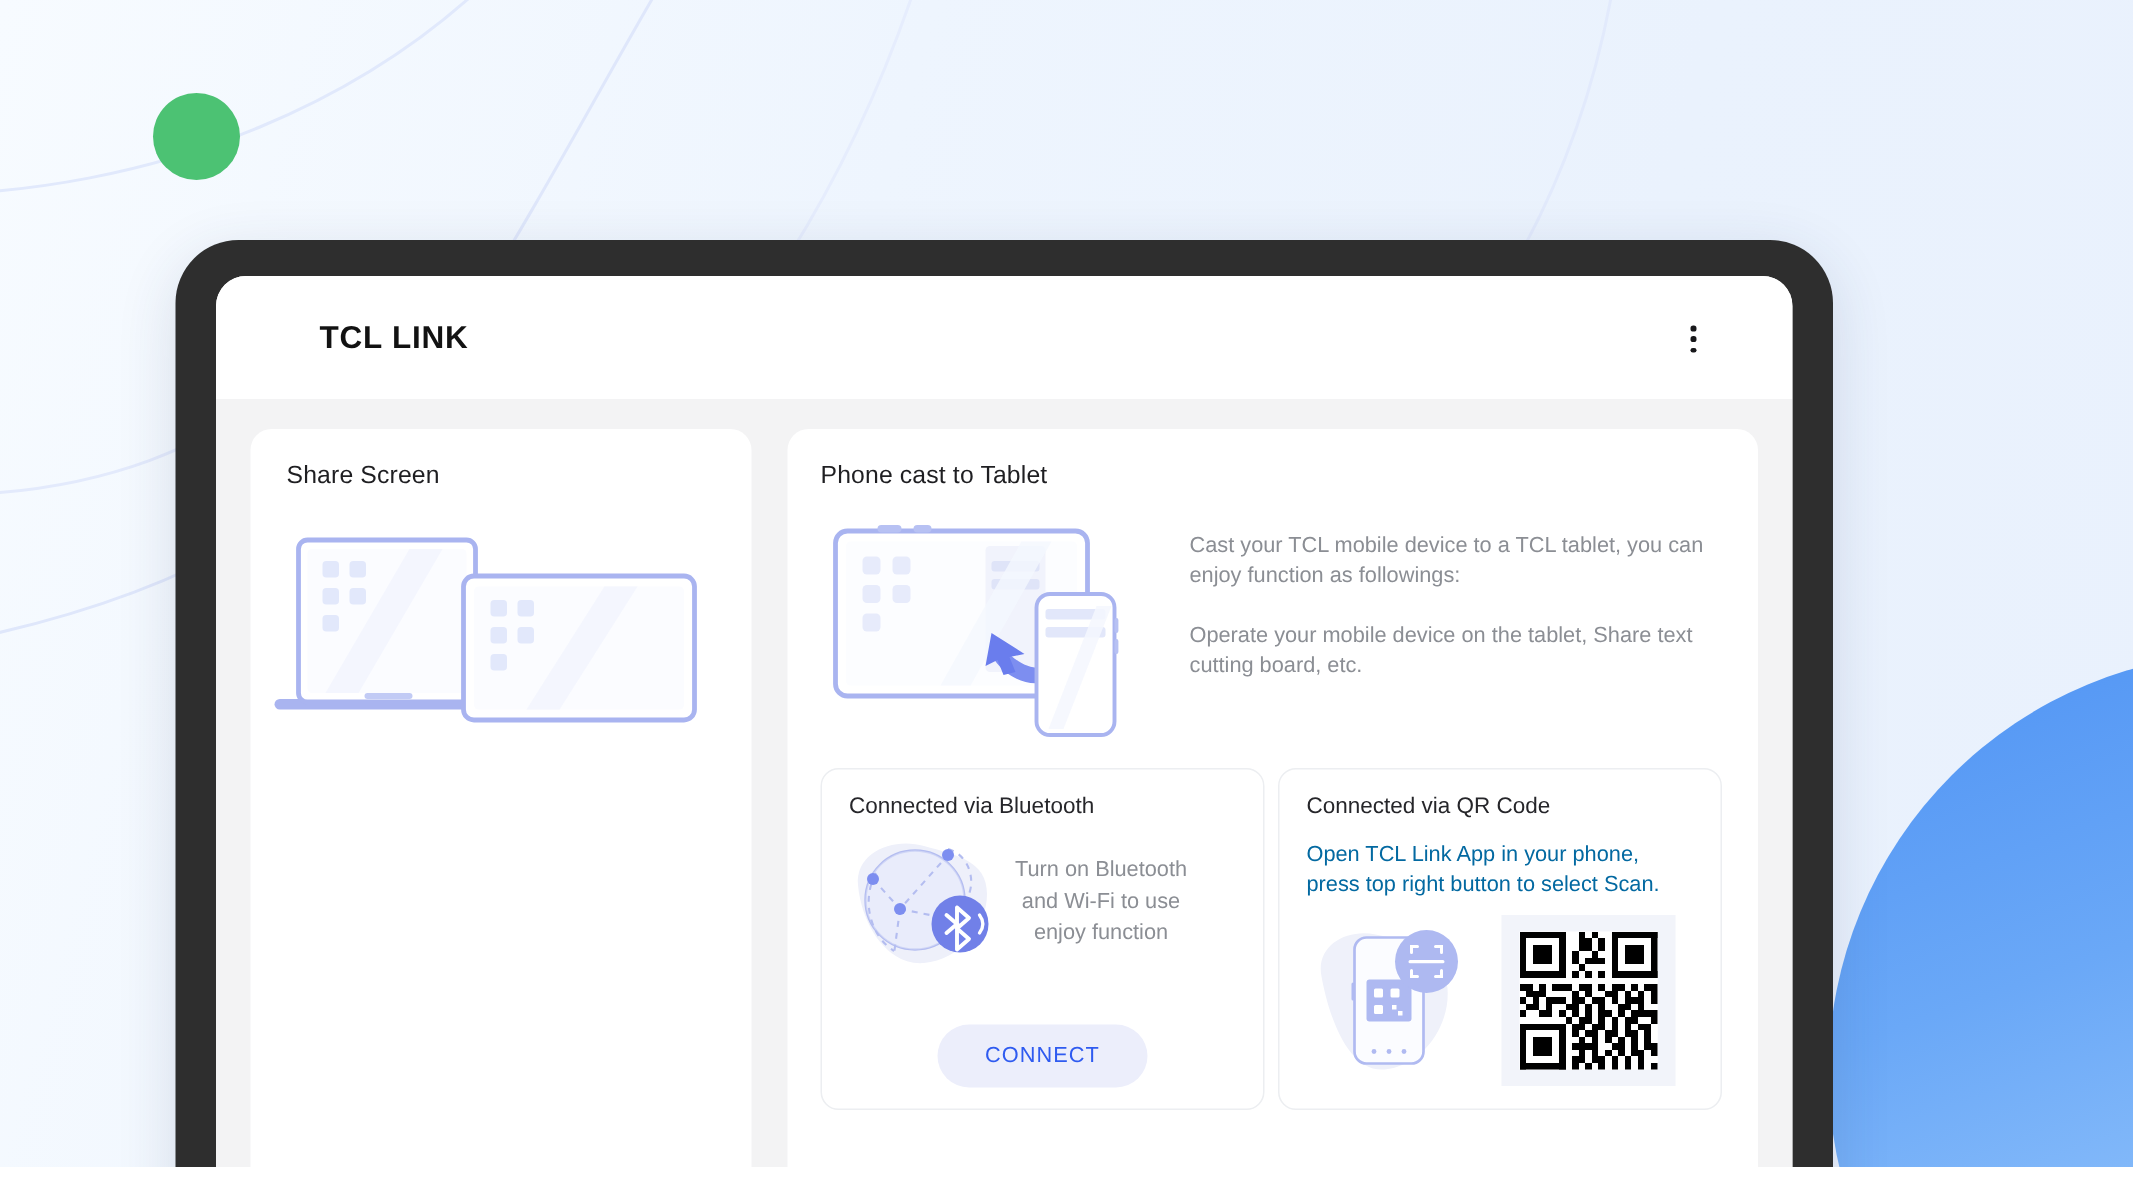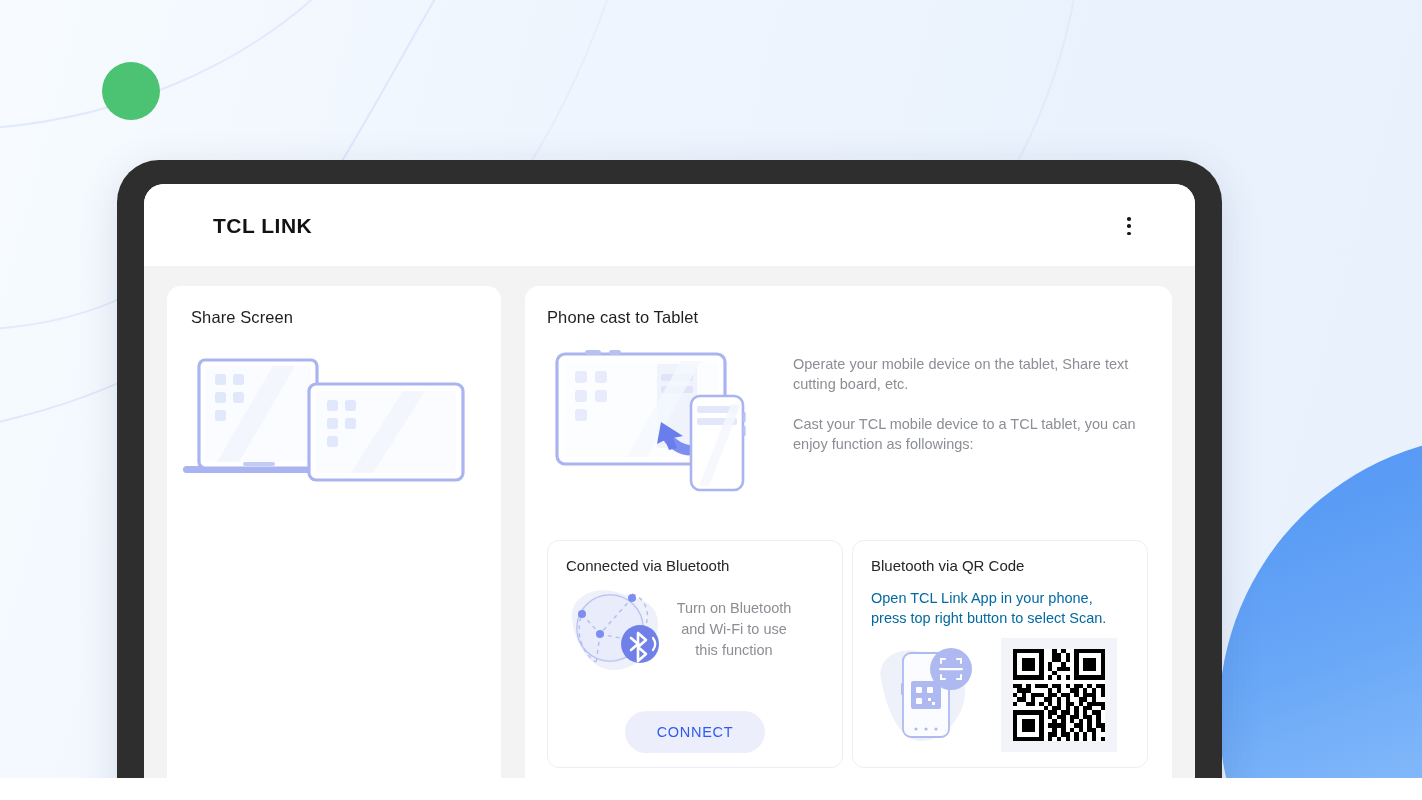--- a/index.html
+++ b/index.html
@@ -116,21 +116,21 @@
   }
   .pc-p + .pc-p { margin-top: 20px; }
 
   .subcards {
     position: absolute; left: 22px; right: 24px; top: 226px;
     display: flex; gap: 9px;
   }
   .subcard {
     flex: 1; background: #fff; border: 1px solid #eceef1;
     border-radius: 12px; padding: 16px 18px 14px 18px;
-    position: relative; height: 228px; margin-top: 28px;
+    position: relative; height: 228px;
   }
   .subcard-title { font-size: 15px; color: #26262a; }
   .bt-body { display: flex; align-items: flex-start; margin-top: 6px; }
   .bt-illus { width: 108px; height: 100px; flex: none; margin-left: -6px; }
   .bt-copy {
     font-size: 14.5px; line-height: 21px; color: #8b8e94;
     text-align: center; width: 120px; margin-top: 18px; margin-left: 6px;
   }
   .btn-wrap-sub {
     position: absolute; left: 0; right: 0; bottom: 14px;
@@ -242,22 +242,22 @@
 
             <rect x="140" y="52" width="52" height="94" rx="9" fill="#ffffff" stroke="#a9b4f0" stroke-width="2.6"></rect>
             <rect x="146" y="62" width="40" height="7" rx="2" fill="#e2e7fa"></rect>
             <rect x="146" y="74" width="40" height="7" rx="2" fill="#e2e7fa"></rect>
             <path d="M180 60 L190 60 L158 142 L148 142 Z" fill="#f5f7fe" opacity="0.85"></path>
             <rect x="192" y="68" width="2.6" height="10" rx="1.3" fill="#b7c1f3"></rect>
             <rect x="192" y="82" width="2.6" height="10" rx="1.3" fill="#b7c1f3"></rect>
           </svg>
 
           <div class="pc-text">
+            <div class="pc-p">Cast your TCL mobile device to a TCL tablet, you can enjoy function as followings:</div>
             <div class="pc-p">Operate your mobile device on the tablet, Share text cutting board, etc.</div>
-            <div class="pc-p">Cast your TCL mobile device to a TCL tablet, you can enjoy function as followings:</div>
           </div>
 
           <div class="subcards">
 
             <div class="subcard">
               <div class="subcard-title">Connected via Bluetooth</div>
               <div class="bt-body">
                 <svg class="bt-illus" viewBox="0 0 108 100">
                   <path d="M12 38 C10 16 36 6 56 12 C78 18 98 22 98 44 C98 66 80 88 56 90 C30 92 14 62 12 38 Z" fill="#eef0fa"></path>
                   <circle cx="50" cy="48" r="33" fill="none" stroke="#b4bdf0" stroke-width="1.6"></circle>
@@ -268,29 +268,29 @@
                   <path d="M40 54 L36 84" fill="none" stroke="#b4bdf0" stroke-width="1.4" stroke-dasharray="4 4"></path>
                   <path d="M40 54 L80 62" fill="none" stroke="#b4bdf0" stroke-width="1.4" stroke-dasharray="4 4"></path>
                   <circle cx="22" cy="34" r="4" fill="#7d8ef0"></circle>
                   <circle cx="40" cy="54" r="4" fill="#7d8ef0"></circle>
                   <circle cx="72" cy="18" r="4" fill="#7d8ef0"></circle>
                   <circle cx="80" cy="64" r="19" fill="#7180e8"></circle>
                   <path d="M78 53 L86 60 L78 67 L78 53 M78 67 L86 74 L78 81 L78 67" fill="none" stroke="#ffffff" stroke-width="2.6" stroke-linejoin="round" stroke-linecap="round"></path>
                   <path d="M71 58 L78 64 L71 70" fill="none" stroke="#ffffff" stroke-width="2.6" stroke-linecap="round"></path>
                   <path d="M93 58 C96 62 96 66 93 70" fill="none" stroke="#ffffff" stroke-width="2.2" stroke-linecap="round"></path>
                 </svg>
-                <div class="bt-copy">Turn on Bluetooth and Wi-Fi to use this function</div>
+                <div class="bt-copy">Turn on Bluetooth and Wi-Fi to use enjoy function</div>
               </div>
               <div class="btn-wrap-sub">
                 <button class="pill-btn btn-connect">CONNECT</button>
               </div>
             </div>
 
             <div class="subcard">
-              <div class="subcard-title">Bluetooth via QR Code</div>
+              <div class="subcard-title">Connected via QR Code</div>
               <div class="qr-copy">Open TCL Link App in your phone, press top right button to select Scan.</div>
               <div class="qr-row">
 
                 <svg class="qr-phone" viewBox="0 0 112 112">
                   <path d="M10 40 C6 20 26 8 46 12 C68 16 92 24 94 48 C96 74 76 100 52 102 C26 104 14 62 10 40 Z" fill="#eff1fa"></path>
                   <rect x="32" y="14" width="46" height="84" rx="8" fill="#fbfcff" stroke="#b0baf1" stroke-width="1.8"></rect>
                   <rect x="40" y="42" width="30" height="28" rx="2" fill="#aeb9f1"></rect>
                   <rect x="45" y="48" width="6" height="6" rx="1" fill="#ffffff"></rect>
                   <rect x="56" y="48" width="6" height="6" rx="1" fill="#ffffff"></rect>
                   <rect x="45" y="59" width="6" height="6" rx="1" fill="#ffffff"></rect>

